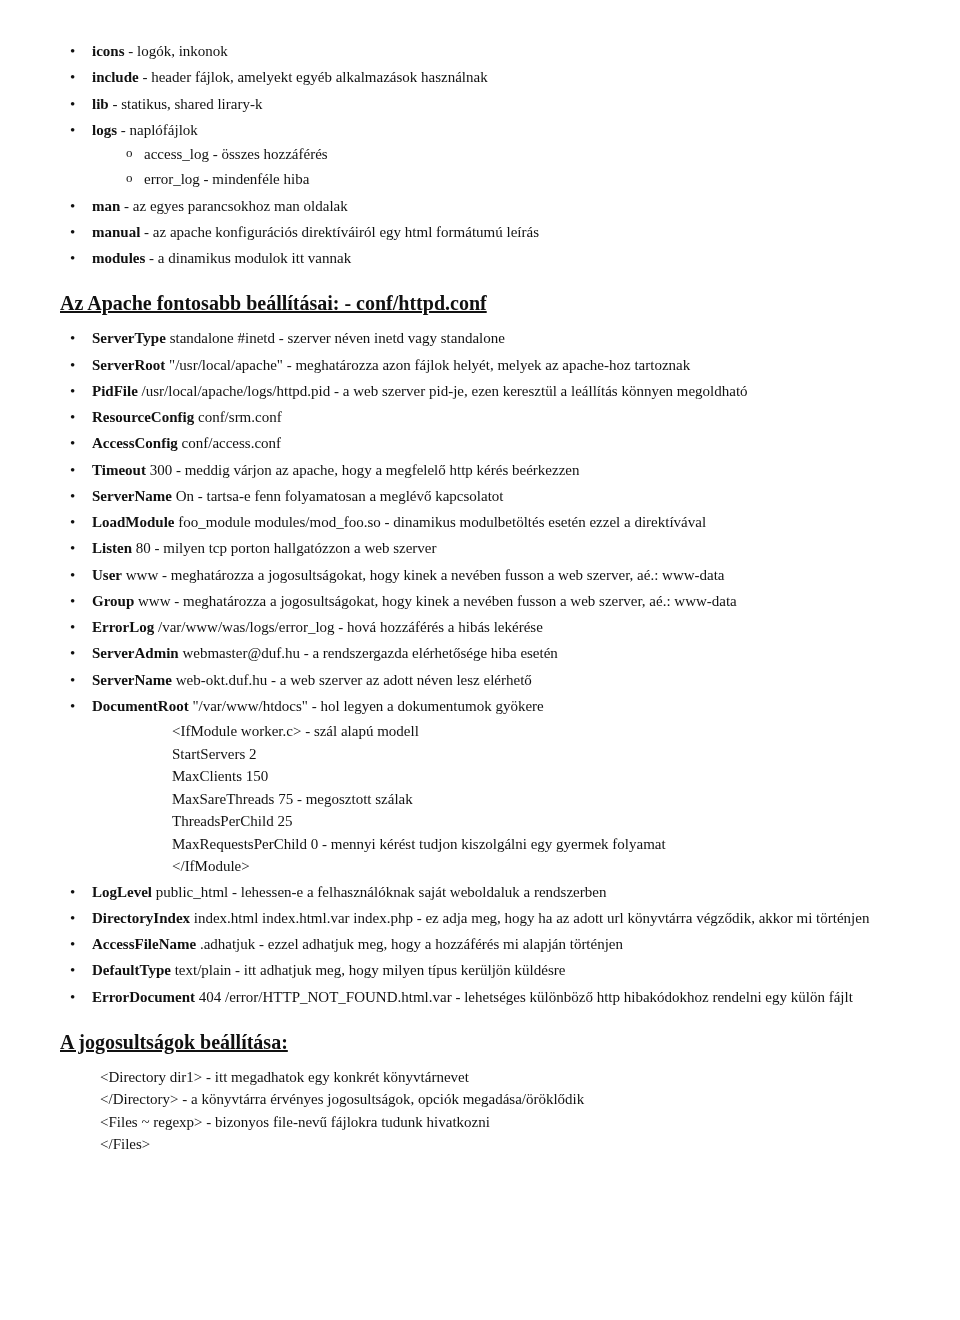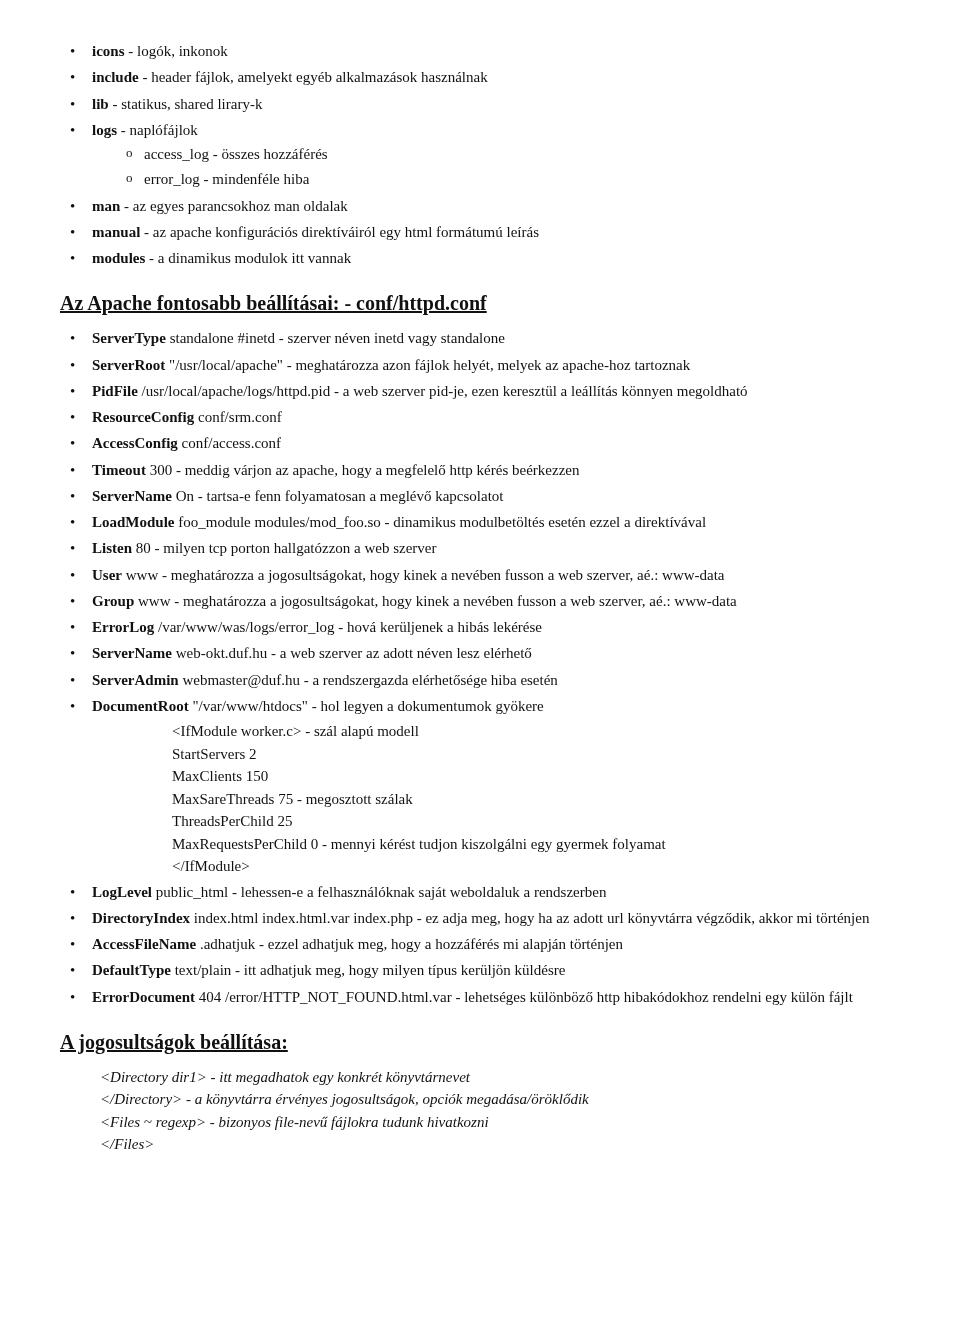--- a/index.html
+++ b/index.html
@@ -132,30 +132,30 @@
 
   <li>
     <span class="bold">User</span><span> www - meghatározza a jogosultságokat, hogy kinek a nevében fusson a web szerver, aé.: www-data</span>
   </li>
 
   <li>
     <span class="bold">Group</span><span> www - meghatározza a jogosultságokat, hogy kinek a nevében fusson a web szerver, aé.: www-data</span>
   </li>
 
   <li>
-    <span class="bold">ErrorLog</span><span> /var/www/was/logs/error_log - hová kerüljenek a hibás lekérése</span>
+    <span class="bold">ErrorLog</span><span> /var/www/was/logs/error_log - hová hozzáférés a hibás lekérése</span>
   </li>
 
 
   <li>
-    <span class="bold">ServerName</span><span> web-okt.duf.hu - a web szerver az adott néven lesz elérhető</span>
+    <span class="bold">ServerAdmin</span><span> webmaster@duf.hu - a rendszergazda elérhetősége hiba esetén</span>
   </li>
 
   <li>
-    <span class="bold">ServerAdmin</span><span> webmaster@duf.hu - a rendszergazda elérhetősége hiba esetén</span>
+    <span class="bold">ServerName</span><span> web-okt.duf.hu - a web szerver az adott néven lesz elérhető</span>
   </li>
 
   <li>
     <span class="bold">DocumentRoot</span><span> "/var/www/htdocs" - hol legyen a dokumentumok gyökere</span>
     <div class="indent-block">
       <div>&lt;IfModule worker.c&gt; - szál alapú modell</div>
       <div>StartServers 2</div>
       <div>MaxClients 150</div>
       <div>MaxSareThreads 75 - megosztott szálak</div>
       <div>ThreadsPerChild 25</div>
@@ -180,18 +180,18 @@
     <span class="bold">DefaultType</span><span> text/plain - itt adhatjuk meg, hogy milyen típus kerüljön küldésre</span>
   </li>
 
   <li>
     <span class="bold">ErrorDocument</span><span> 404 /error/HTTP_NOT_FOUND.html.var - lehetséges különböző http hibakódokhoz rendelni egy külön fájlt</span>
   </li>
 </ul>
 
 <p class="section-heading">A jogosultságok beállítása:</p>
 
-<div class="indent-block" style="padding-left:40px;font-style:italic;">
+<div class="indent-block" style="padding-left:40px;">
   <div>&lt;Directory dir1&gt; - itt megadhatok egy konkrét könyvtárnevet</div>
   <div>&lt;/Directory&gt; - a könyvtárra érvényes jogosultságok, opciók megadása/öröklődik</div>
   <div>&lt;Files ~ regexp&gt; - bizonyos file-nevű fájlokra tudunk hivatkozni</div>
   <div>&lt;/Files&gt;</div>
 </div>
 
 </body></html>

